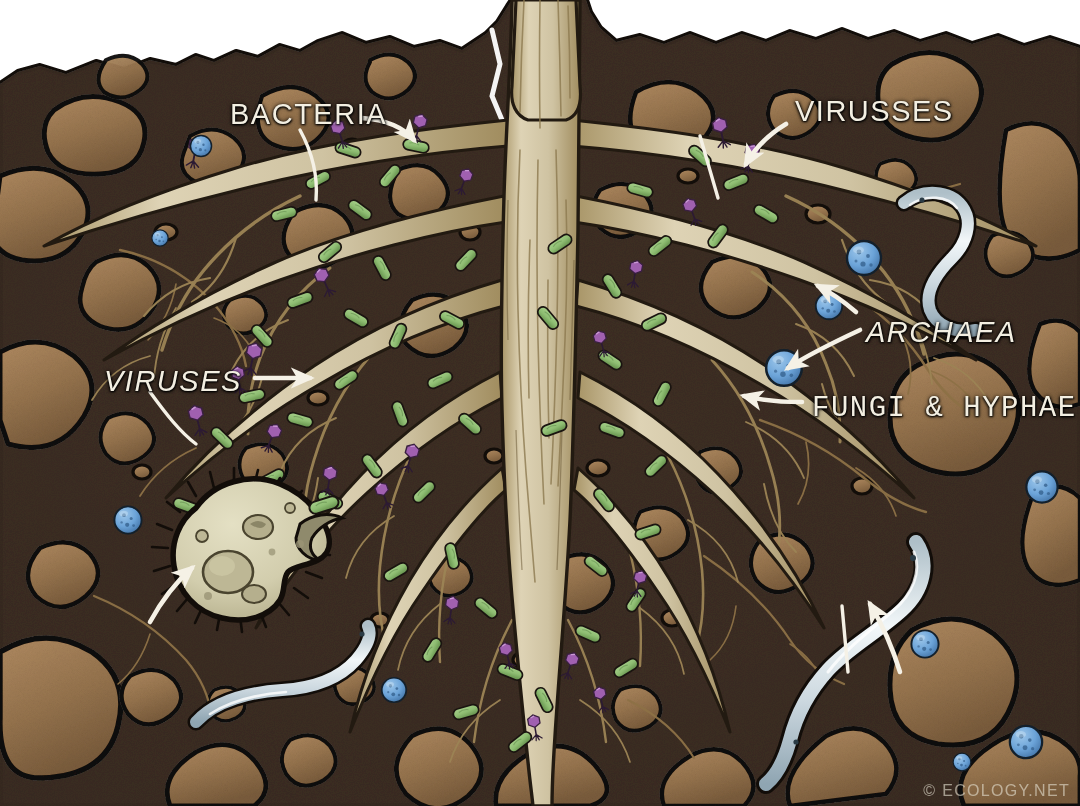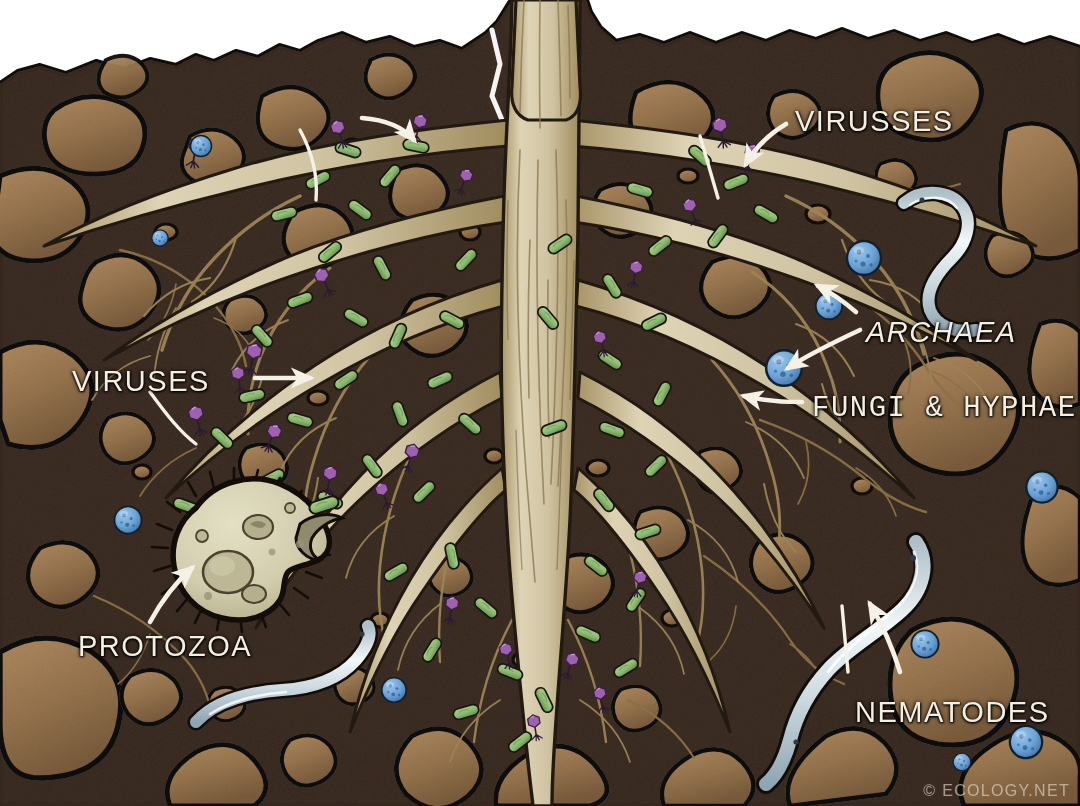--- a/index.html
+++ b/index.html
@@ -544,28 +544,27 @@
 
     <g fill="none" stroke="#f5f1e6" stroke-width="3.4" stroke-linecap="round">
       <path d="M300,130 C312,152 318,176 316,200"></path>
       <path d="M150,392 C166,414 180,432 196,444"></path>
       <path d="M700,136 C706,156 712,178 718,198"></path>
       <path d="M848,672 C846,648 844,626 842,606"></path>
     </g>
 
   </svg>
 
-
-  <div class="label big" style="left:795px; top:105px;text-align:right;">VIRUSSES</div>
+  <div class="label big" style="left:230px; top:98px;">BACTERIA</div>
+
+  <div class="label big" style="left:795px; top:95px;text-align:right;">VIRUSSES</div>
 
   <div class="label big" style="left:866px; top:316px;font-style:italic;">ARCHAEA</div>
 
   <div class="label big" style="left:812px; top:392px;font-family:Liberation Mono, monospace;">FUNGI &amp; HYPHAE</div>
 
-  <div class="label big" style="left:72px; top:365px;">VIRUSES</div>
-
-  <div class="label big" style="left:78px; top:630px;">PROTOZOA</div>
-
-  <div class="label big" style="left:855px; top:696px;">NEMATODES</div>
+  <div class="label big" style="left:104px; top:365px;font-style:italic;">VIRUSES</div>
+
+
 
   <div class="watermark">© ECOLOGY.NET</div>
 
 </div>
 
 </body></html>

